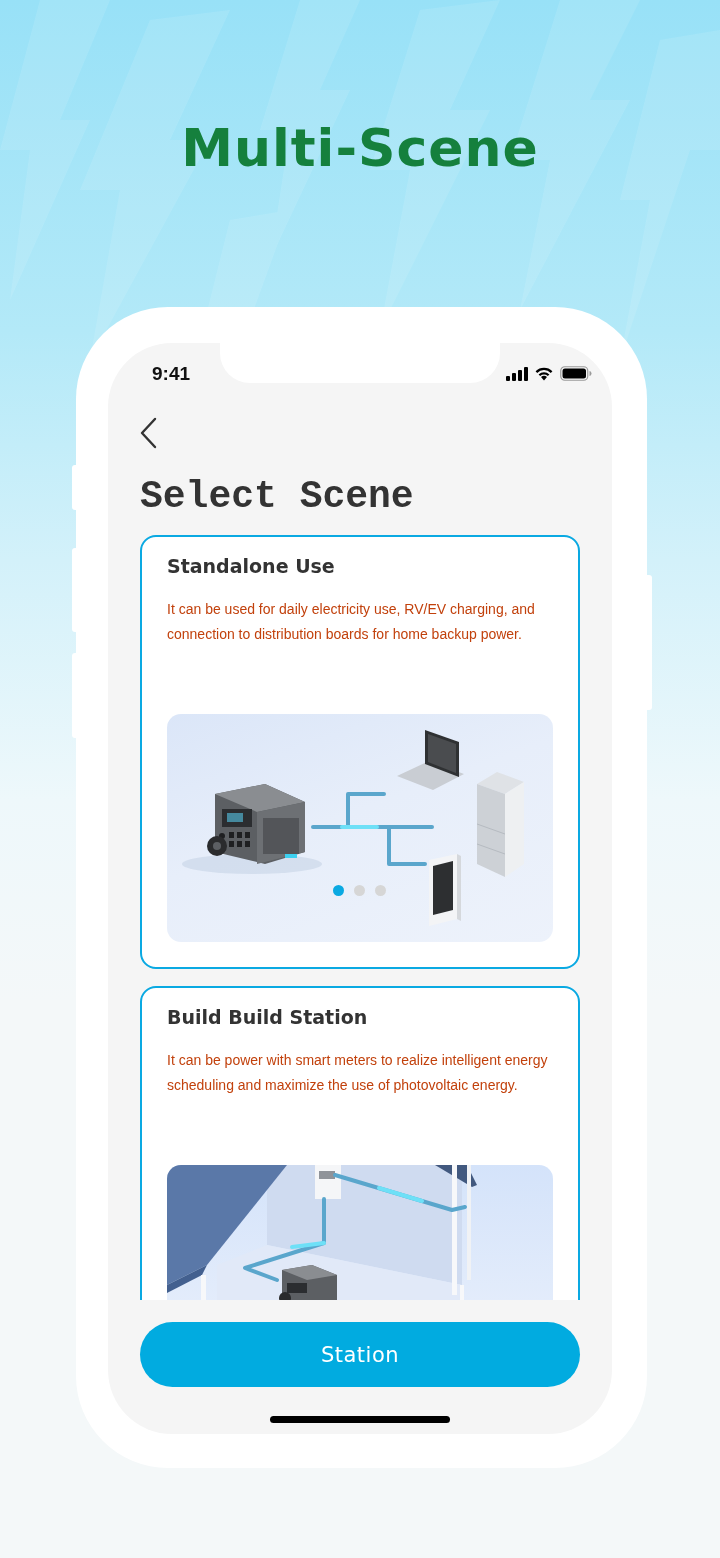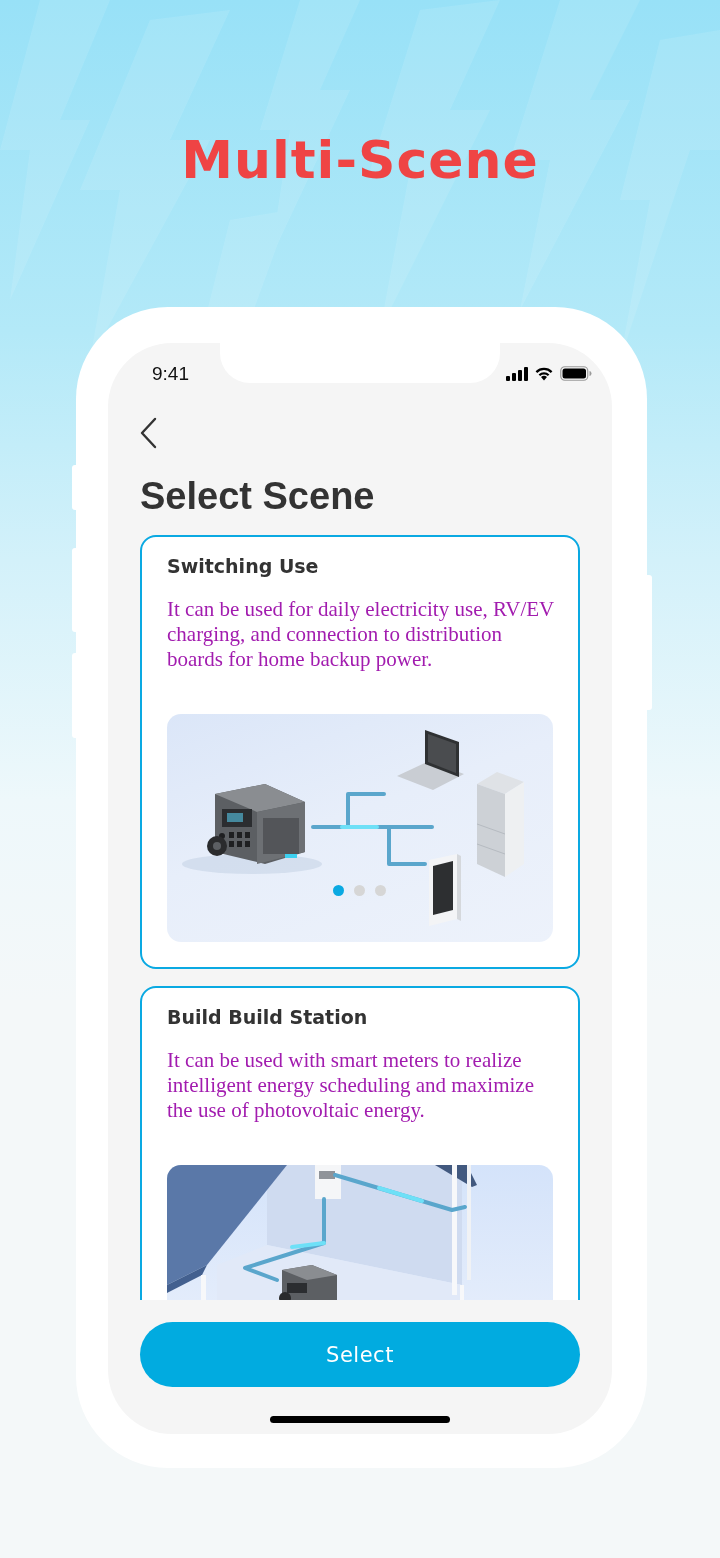--- a/index.html
+++ b/index.html
@@ -10,23 +10,23 @@
     background: linear-gradient(180deg, #98e1f7 0px, #b3e9f8 330px, #d3f1fa 560px, #eef8fb 800px, #f4f8f9 1000px, #f4f8f9 1558px);
   }
   .bg-pattern {
     position: absolute; left: 0; top: 0; width: 720px; height: 760px;
     overflow: hidden; pointer-events: none;
   }
   .bg-pattern svg { width: 720px; height: 760px; display: block; }
 
   .hero-title {
     position: absolute; left: 0; top: 112px; width: 720px;
-    text-align: center; color: #ef4444;
+    text-align: center; color: #15803d;
     font-family: "DejaVu Sans", sans-serif; font-weight: bold;
-    font-size: 52px; line-height: 72px; letter-spacing: 1px; margin-top: 12px;
+    font-size: 52px; line-height: 72px; letter-spacing: 1px;
   }
 
   
   .phone-btn { position: absolute; background: #ffffff; border-radius: 3px; }
   .phone {
     position: absolute; left: 76px; top: 307px; width: 571px; height: 1161px;
     background: #ffffff; border-radius: 92px;
   }
   .screen {
     position: absolute; left: 32px; top: 36px; width: 504px; height: 1091px;
@@ -34,59 +34,59 @@
   }
   .notch {
     position: absolute; left: 112px; top: 0; width: 280px; height: 40px;
     background: #ffffff; border-radius: 0 0 30px 30px;
   }
   .notch::before, .notch::after {
     content: ""; position: absolute; top: 0; width: 14px; height: 14px;
   }
   .status-time {
     position: absolute; left: 44px; top: 20px;
-    font-size: 19px; font-weight: normal; color: #111;
+    font-size: 19px; font-weight: bold; color: #111;
     font-family: "Liberation Sans", sans-serif;
   }
   .status-icons {
     position: absolute; right: 20px; top: 22px; height: 16px;
     display: flex; align-items: flex-end; gap: 6px;
   }
   .signal { display: flex; align-items: flex-end; gap: 2px; height: 14px; }
   .signal span { width: 4px; background: #000; border-radius: 1px; display: block; }
   .wifi svg, .battery svg { display: block; }
 
   .back-btn {
     position: absolute; left: 26px; top: 70px; width: 30px; height: 40px;
     display: flex; align-items: center; justify-content: center; cursor: pointer;
   }
   .page-title {
     position: absolute; left: 32px; top: 132px;
-    font-family: Liberation Sans, sans-serif; font-weight: bold;
+    font-family: Liberation Mono, monospace; font-weight: bold;
     font-size: 38px; color: #333333; letter-spacing: 0px;
   }
 
   .scroll-area {
     position: absolute; left: 0; top: 192px; width: 504px; height: 765px;
     overflow: hidden;
   }
   .card {
     position: absolute; left: 32px; width: 440px;
     background: #ffffff; border: 2.5px solid #0aa9e2; border-radius: 16px;
     cursor: pointer;
   }
   .card-title {
     position: absolute; left: 25px; top: 18px;
     font-family: "DejaVu Sans", sans-serif; font-weight: bold;
     font-size: 19px; color: #333333;
   }
   .card-desc {
     position: absolute; left: 25px; top: 60px; width: 395px;
-    font-family: Liberation Serif, serif; font-size: 21px;
-    line-height: 25px; color: #a21caf;
+    font-family: Liberation Sans, sans-serif; font-size: 14px;
+    line-height: 25px; color: #c2410c;
   }
   .card-image {
     position: absolute; left: 25px; width: 386px; height: 228px;
     border-radius: 14px; overflow: hidden;
     background: linear-gradient(160deg, #dbe6f8 0%, #e7eefa 45%, #edf2fb 100%);
   }
   .card-image svg { display: block; }
   .dots {
     position: absolute; left: 166px; top: 171px; display: flex; gap: 10px;
   }
@@ -165,21 +165,21 @@
       <svg width="20" height="34" viewBox="0 0 20 34">
         <polyline points="16,3 3,17 16,31" fill="none" stroke="#333" stroke-width="2.4" stroke-linecap="round" stroke-linejoin="round"></polyline>
       </svg>
     </div>
 
     <h2 class="page-title">Select Scene</h2>
 
     <div class="scroll-area">
 
       <div class="card" style="top:0px; height:434px;">
-        <div class="card-title">Switching Use</div>
+        <div class="card-title">Standalone Use</div>
         <div class="card-desc">It can be used for daily electricity use, RV/EV charging, and connection to distribution boards for home backup power.</div>
         <div class="card-image" style="top:177px;">
           <svg width="386" height="228" viewBox="0 0 386 228">
 
             <g>
               <ellipse cx="85" cy="150" rx="70" ry="10" fill="#c7d3e6" opacity="0.6"></ellipse>
               <polygon points="48,80 98,70 138,88 138,138 98,150 48,138" fill="#5c5f63"></polygon>
               <polygon points="48,80 98,70 138,88 90,98" fill="#8a8d91"></polygon>
               <polygon points="90,98 138,88 138,138 90,150" fill="#6d7074"></polygon>
               <rect x="96" y="104" width="36" height="36" fill="#4c4f53" opacity="0.8"></rect>
@@ -229,21 +229,21 @@
           <div class="dots">
             <div class="dot active"></div>
             <div class="dot"></div>
             <div class="dot"></div>
           </div>
         </div>
       </div>
 
       <div class="card" style="top:451px; height:434px;">
         <div class="card-title">Build Build Station</div>
-        <div class="card-desc">It can be used with smart meters to realize intelligent energy scheduling and maximize the use of photovoltaic energy.</div>
+        <div class="card-desc">It can be power with smart meters to realize intelligent energy scheduling and maximize the use of photovoltaic energy.</div>
         <div class="card-image" style="top:177px; background: linear-gradient(180deg, #d4e3fa 0%, #e3ecfb 60%, #e8effc 100%);">
           <svg width="386" height="228" viewBox="0 0 386 228">
 
             <polygon points="100,0 295,0 295,120 100,80" fill="#cfdbf0"></polygon>
             <polygon points="50,100 100,80 295,120 295,228 50,228" fill="#e1e9f8"></polygon>
 
             <polygon points="0,0 120,0 40,100 0,120" fill="#5a78a8"></polygon>
             <polygon points="0,120 40,100 35,110 0,128" fill="#43608f"></polygon>
             <polygon points="268,0 300,0 310,20 305,22" fill="#42597f"></polygon>
 
@@ -269,17 +269,17 @@
               <polygon points="115,105 145,100 170,110 170,140 115,140" fill="#5c5f63"></polygon>
               <polygon points="115,105 145,100 170,110 140,115" fill="#8a8d91"></polygon>
               <rect x="120" y="118" width="20" height="10" fill="#2b2d30"></rect>
               <circle cx="118" cy="133" r="6" fill="#2a2b2d"></circle>
             </g>
           </svg>
         </div>
       </div>
     </div>
 
-    <button class="connect-btn">Select</button>
+    <button class="connect-btn">Station</button>
 
     <div class="home-indicator"></div>
   </div>
 </div>
 
 </body></html>

